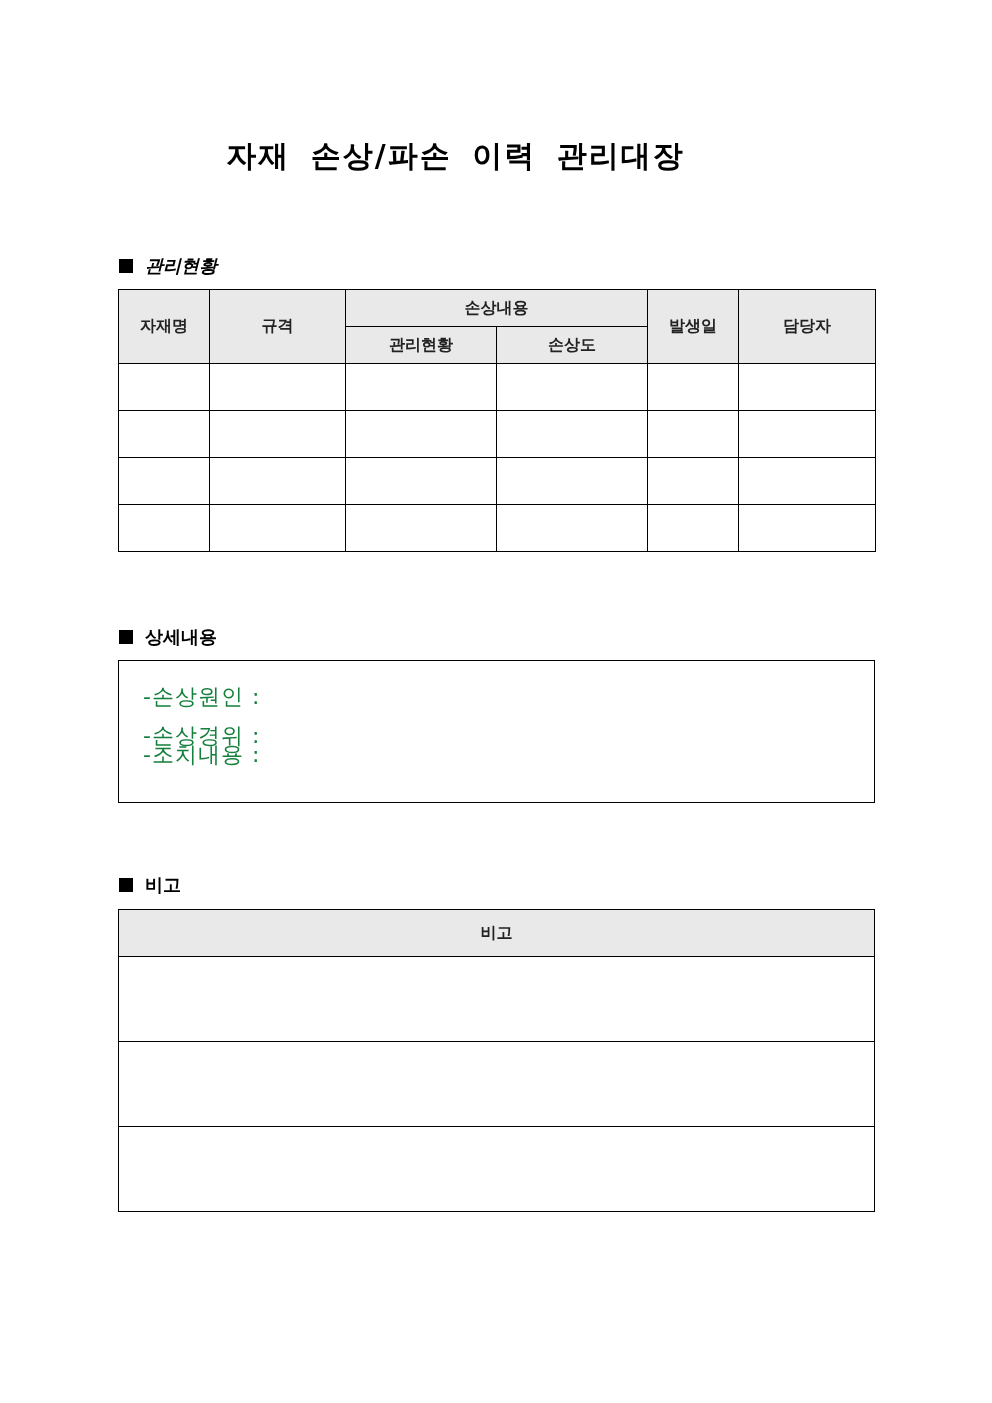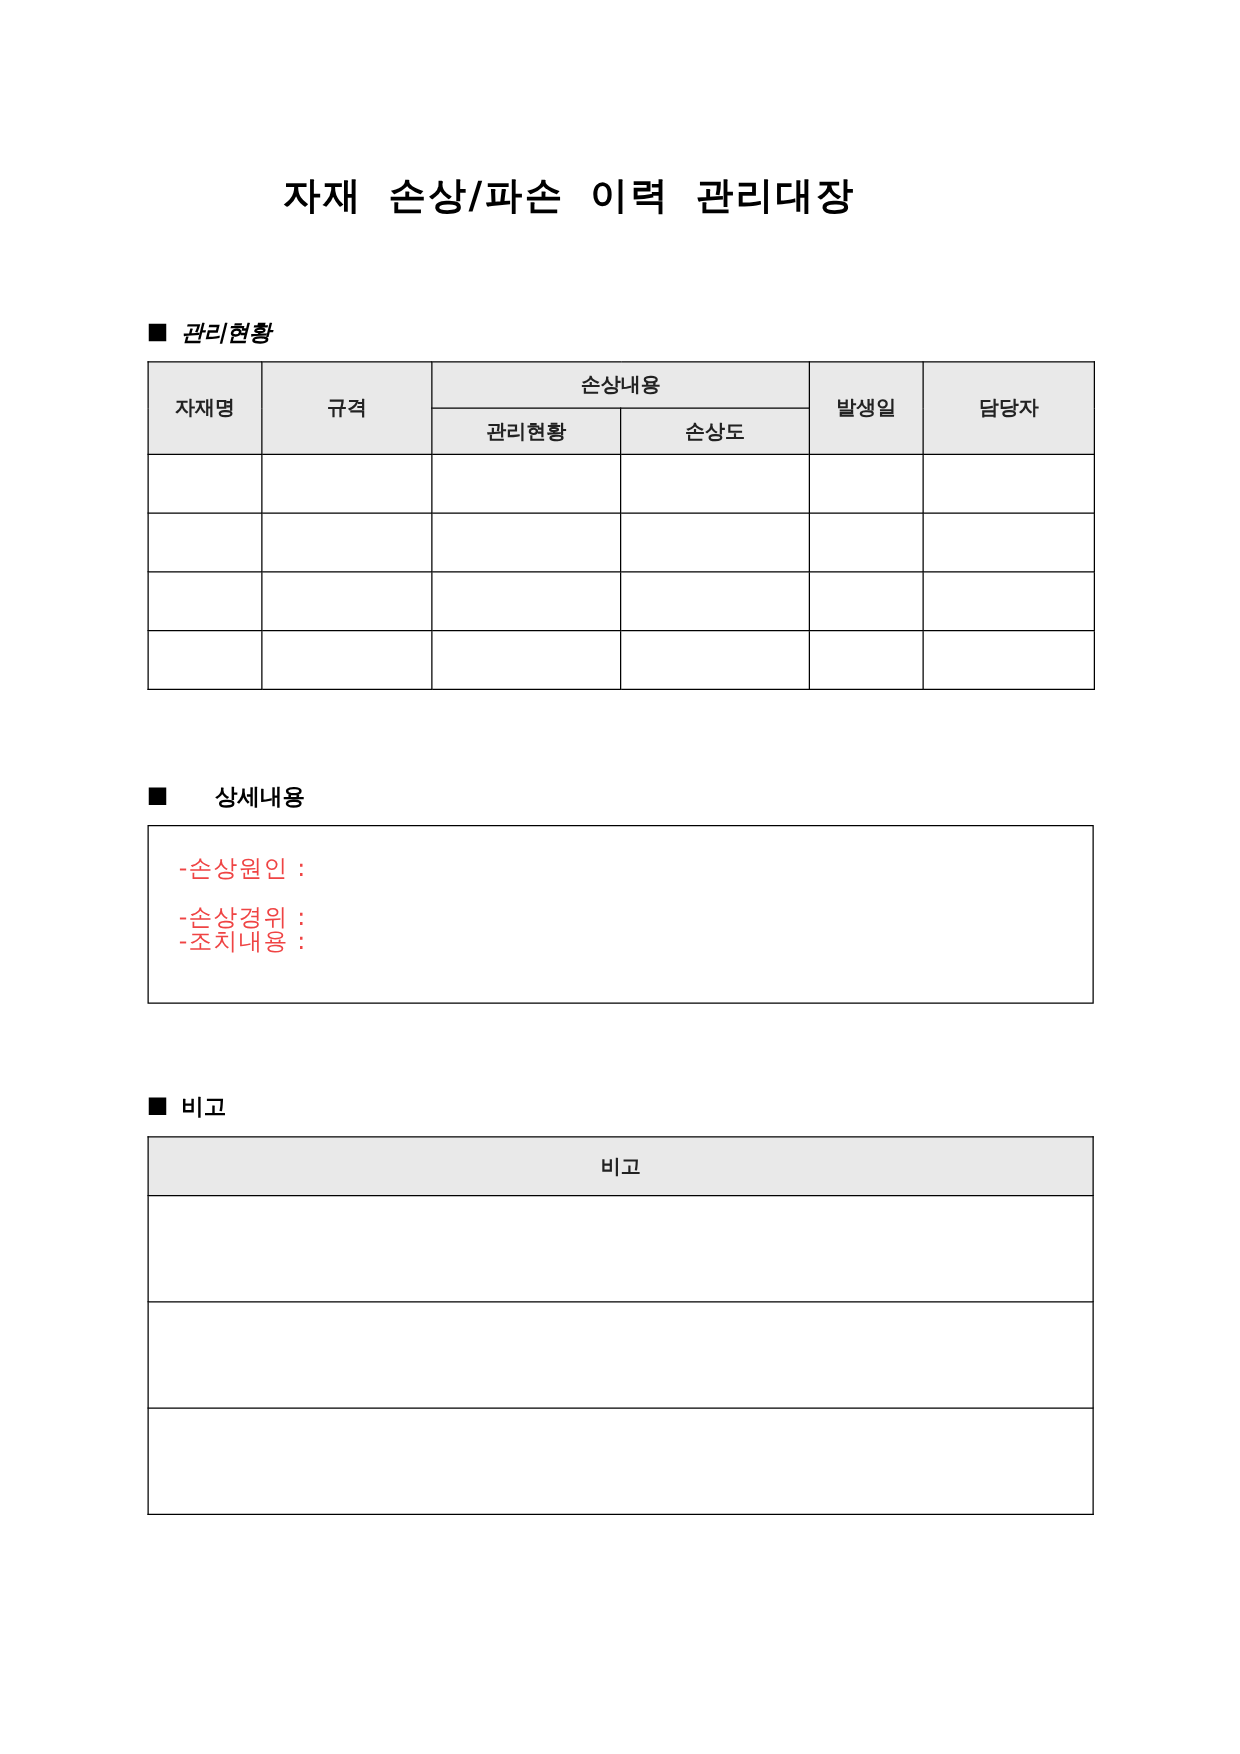--- a/index.html
+++ b/index.html
@@ -8,21 +8,21 @@
   .section-head { position: absolute; left: 119px; font-size: 18px; font-weight: bold; display: flex; align-items: center; }
   .section-head .sq { display: inline-block; width: 14px; height: 14px; background: #000; margin-right: 12px; }
   table { border-collapse: collapse; position: absolute; left: 118px; width: 757px; table-layout: fixed; }
   td, th { border: 1.5px solid #000; font-weight: bold; font-size: 16px; text-align: center; vertical-align: middle; padding: 0; }
   th { background: #e9e9e9; color: #222; }
   #t1 { top: 289px; }
   #t1 .h1 { height: 37px; }
   #t1 .h2 { height: 37px; }
   #t1 tbody td { height: 46px; }
   .detail-box { position: absolute; left: 118px; top: 660px; width: 755px; height: 141px; border: 1.5px solid #000; }
-  .detail-box .line { position: absolute; left: 24px; font-size: 19px; color: #ef4444; letter-spacing: 1px; }
+  .detail-box .line { position: absolute; left: 24px; font-size: 22px; color: #15803d; letter-spacing: 1px; }
   #t3 { top: 909px; }
   #t3 th { height: 46px; }
   #t3 tbody td { height: 84px; }
 </style>
 </head>
 <body>
 
 <div class="page-title">자재 손상/파손 이력 관리대장</div>
 
 <div class="section-head" style="top:254px;font-style:italic;">
@@ -81,21 +81,21 @@
       <td></td>
       <td></td>
       <td></td>
       <td></td>
       <td></td>
       <td></td>
     </tr>
   </tbody>
 </table>
 
-<div class="section-head" style="top:625px;gap:27px;">
+<div class="section-head" style="top:625px;">
   <span class="sq"></span>
   <span>상세내용</span>
 </div>
 
 <div class="detail-box">
   <div class="line" style="top:21px;">
     <span>-손상원인 :</span>
     <span></span>
   </div>
   <div class="line" style="top:60px;">

